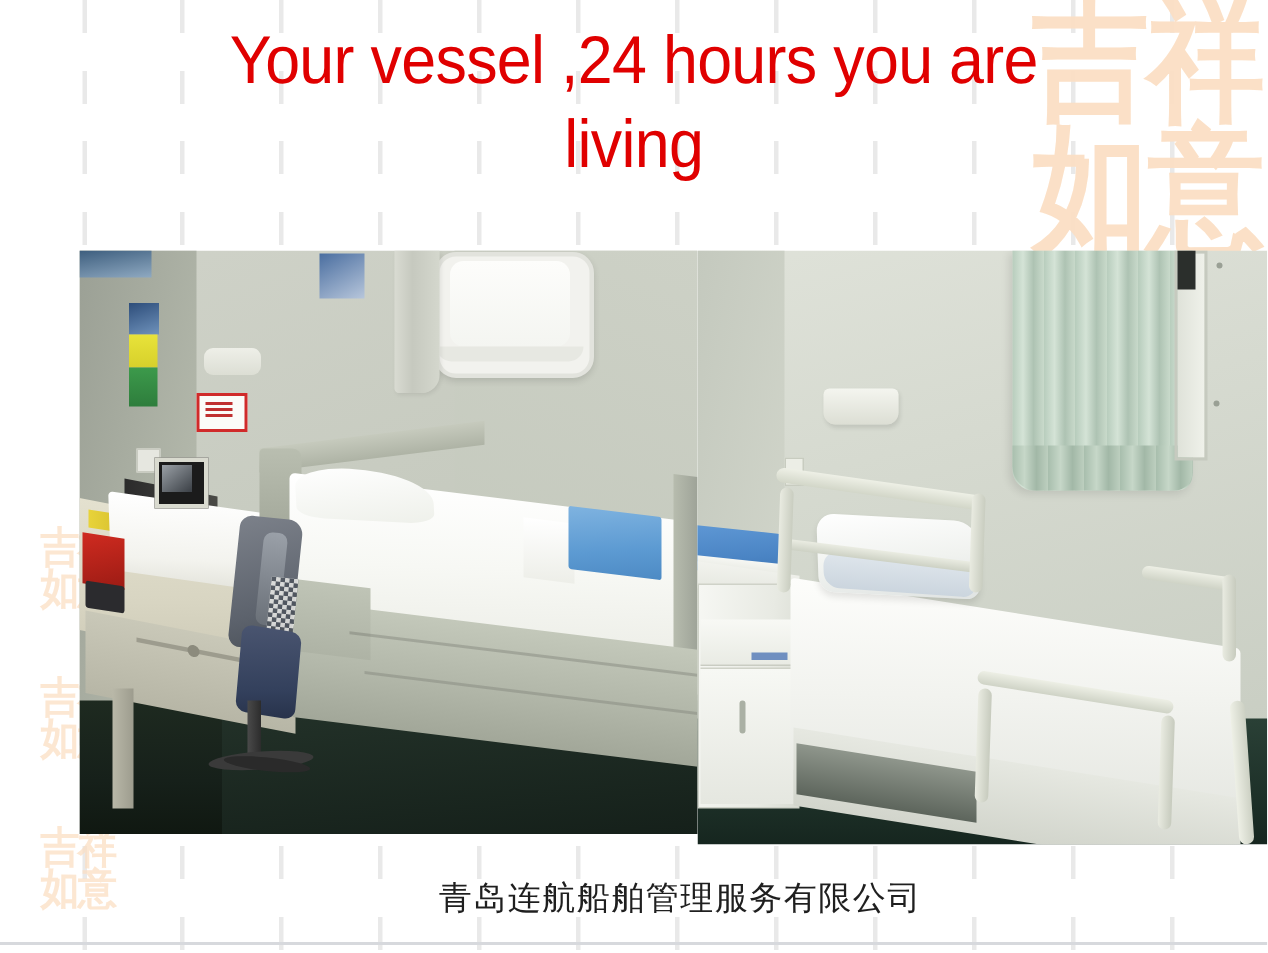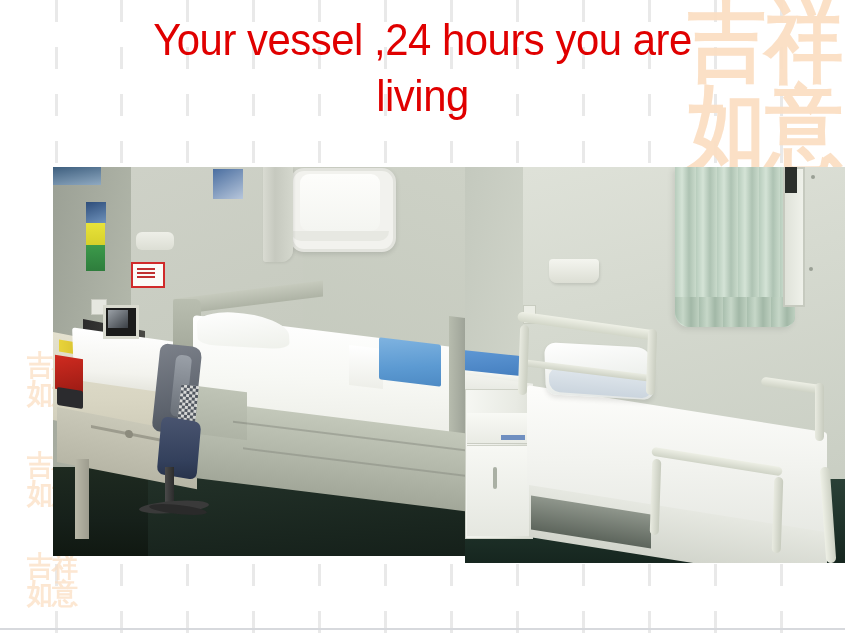--- a/index.html
+++ b/index.html
@@ -715,15 +715,16 @@
       <div class="ph R-side-rail-top"></div>
       <div class="ph R-side-post1"></div>
       <div class="ph R-side-post2"></div>
       <div class="ph R-foot-rail"></div>
       <div class="ph R-foot-post"></div>
       <div class="ph R-foot-post2"></div>
     </div>
 
   </div>
 
+  <div class="footer-text">青岛连航船舶管理服务有限公司</div>
   <div class="footer-rule"></div>
 
 </div>
 
 </body></html>

